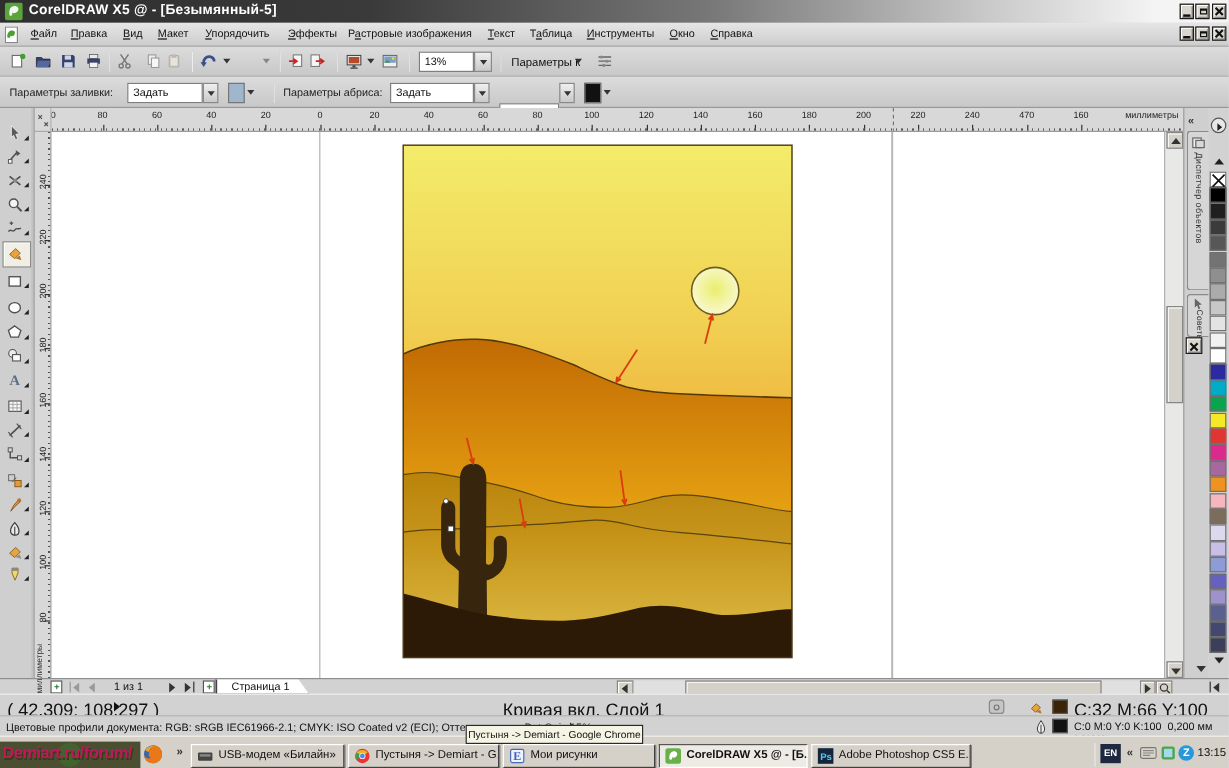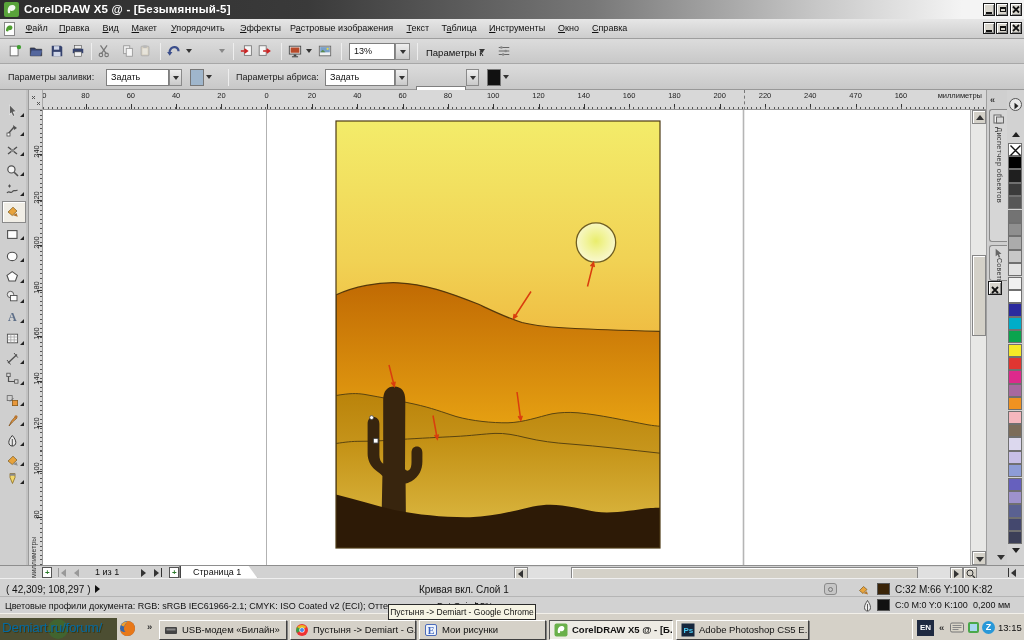--- a/index.html
+++ b/index.html
@@ -50,21 +50,21 @@
 .tri-r { width:0;height:0;border-top:4px solid transparent;border-bottom:4px solid transparent;border-left:5px solid #333; position:absolute; }
 
 #dock { left:986px; top:90px; width:21px; height:475px; background:#cfcfcf; border-left:1px solid #9f9f9f; }
 .dtab { position:absolute; left:2px; width:19px; background:#d6d6d6; border:1px solid #8a8a8a; border-right:none; border-radius:3px 0 0 3px; }
 .vtxt { writing-mode:vertical-rl; font-size:7.5px; color:#333; letter-spacing:0.3px; }
 
 #pal { left:1007px; top:90px; width:17px; height:472px; background:#d2d2d2; }
 .sw { position:absolute; left:1px; width:14px; height:13.4px; border:1px solid #707070; }
 
 #hscrollrow { left:0; top:565px; width:1024px; height:13px; background:#d2d2d2; border-top:1px solid #8e8e8e; font-size:9px; color:#111; }
-#status1 { left:0; top:578px; width:1024px; height:18px; background:#d2d2d2; border-top:1px solid #efefef; font-size:10px; color:#111; }
+#status1 { left:0; top:578px; width:1024px; height:18px; background:#d2d2d2; border-top:1px solid #efefef; font-size:15px; color:#111; }
 #status2 { left:0; top:596px; width:1024px; height:17px; background:#d2d2d2; border-top:1px solid #b5b5b5; font-size:9px; color:#111; }
 
 #taskbar { left:0; top:613px; width:1024px; height:27px; background:#d5d1c8; border-top:1px solid #f2f0ea; font-size:9.5px; color:#111; }
 .tbtn { position:absolute; top:6px; height:20px; background:#d5d1c8; border:1px solid #404040; border-top-color:#fff; border-left-color:#fff; box-shadow:1px 1px 0 #808080; padding:3px 4px 0 22px; white-space:nowrap; overflow:hidden; }
 .ticon { position:absolute; left:4px; top:2px; width:14px; height:14px; }
 #tooltip { left:388px; top:604px; width:148px; height:16px; background:#f6f4e4; border:1px solid #2a2a2a; font-size:8.5px; color:#111; text-align:center; padding-top:2px; z-index:50; }
 </style></head><body>
 
 <div class="abs" id="title">
  <svg class="abs" style="left:4px;top:2px" width="15" height="15" viewBox="0 0 15 15">
@@ -572,21 +572,21 @@
       <path d="M5.5,0.5 C7,3 8.5,5 8.5,7.5 C8.5,9.8 7.2,11 5.5,11 C3.8,11 2.5,9.8 2.5,7.5 C2.5,5 4,3 5.5,0.5 Z" fill="#eee" stroke="#333" stroke-width="0.8"></path>
       <path d="M5.5,4 L5.5,11" stroke="#333" stroke-width="0.8"></path>
     </svg>
  <div class="abs" style="left:877px;top:2px;width:13px;height:12px;background:#111;border:1px solid #555"></div>
  <div class="abs" style="left:895px;top:3px">C:0 M:0 Y:0 K:100&nbsp;&nbsp;0,200 мм</div>
 </div>
 
 <div class="abs" id="taskbar">
  <div class="abs" style="left:0;top:4px;width:117px;height:23px;background:#4c4e32"></div>
  <div class="abs" style="left:48px;top:5px;width:20px;height:20px;border-radius:50%;background:#3e6a2e;opacity:0.8"></div>
- <div class="abs" style="left:2px;top:6px;font-size:13.5px;font-weight:normal;color:#0369a1;text-shadow:1px 1px 0 #3a3a18;letter-spacing:-0.3px">Demiart.ru/forum/</div>
+ <div class="abs" style="left:2px;top:6px;font-size:13.5px;font-weight:bold;color:#be185d;text-shadow:1px 1px 0 #3a3a18;letter-spacing:-0.3px">Demiart.ru/forum/</div>
  <svg class="abs" style="left:119px;top:6px" width="17" height="17" viewBox="0 0 17 17">
       <circle cx="8.5" cy="8.5" r="7.5" fill="#3866a8"></circle>
       <path d="M8.5,1 C13.6,1 16,4.8 16,8.5 C16,13 12.6,16 8.5,16 C4.4,16 1.6,13.4 1.2,10 C3,12 5,12.4 6.6,11.6 C4.8,10.4 4.4,8.2 5.4,6.4 C6.6,4.2 7.4,2.6 8.5,1 Z" fill="#e87818"></path>
       <path d="M2,5 C3.6,2.4 6.4,1.2 9,1.8 C7,2.6 5.6,4.4 5.2,6.6 C4,6.2 2.8,5.8 2,5 Z" fill="#f0a030"></path>
     </svg>
  <div class="abs" style="left:147px;top:7px;font-weight:bold;color:#333">»</div>
  <div class="tbtn" style="left:159px;width:128px">
    <svg class="ticon" viewBox="0 0 14 14">
         <rect x="1" y="4" width="12" height="7" rx="1" fill="#444"></rect>
         <rect x="2.5" y="5.5" width="9" height="2" fill="#888"></rect>

